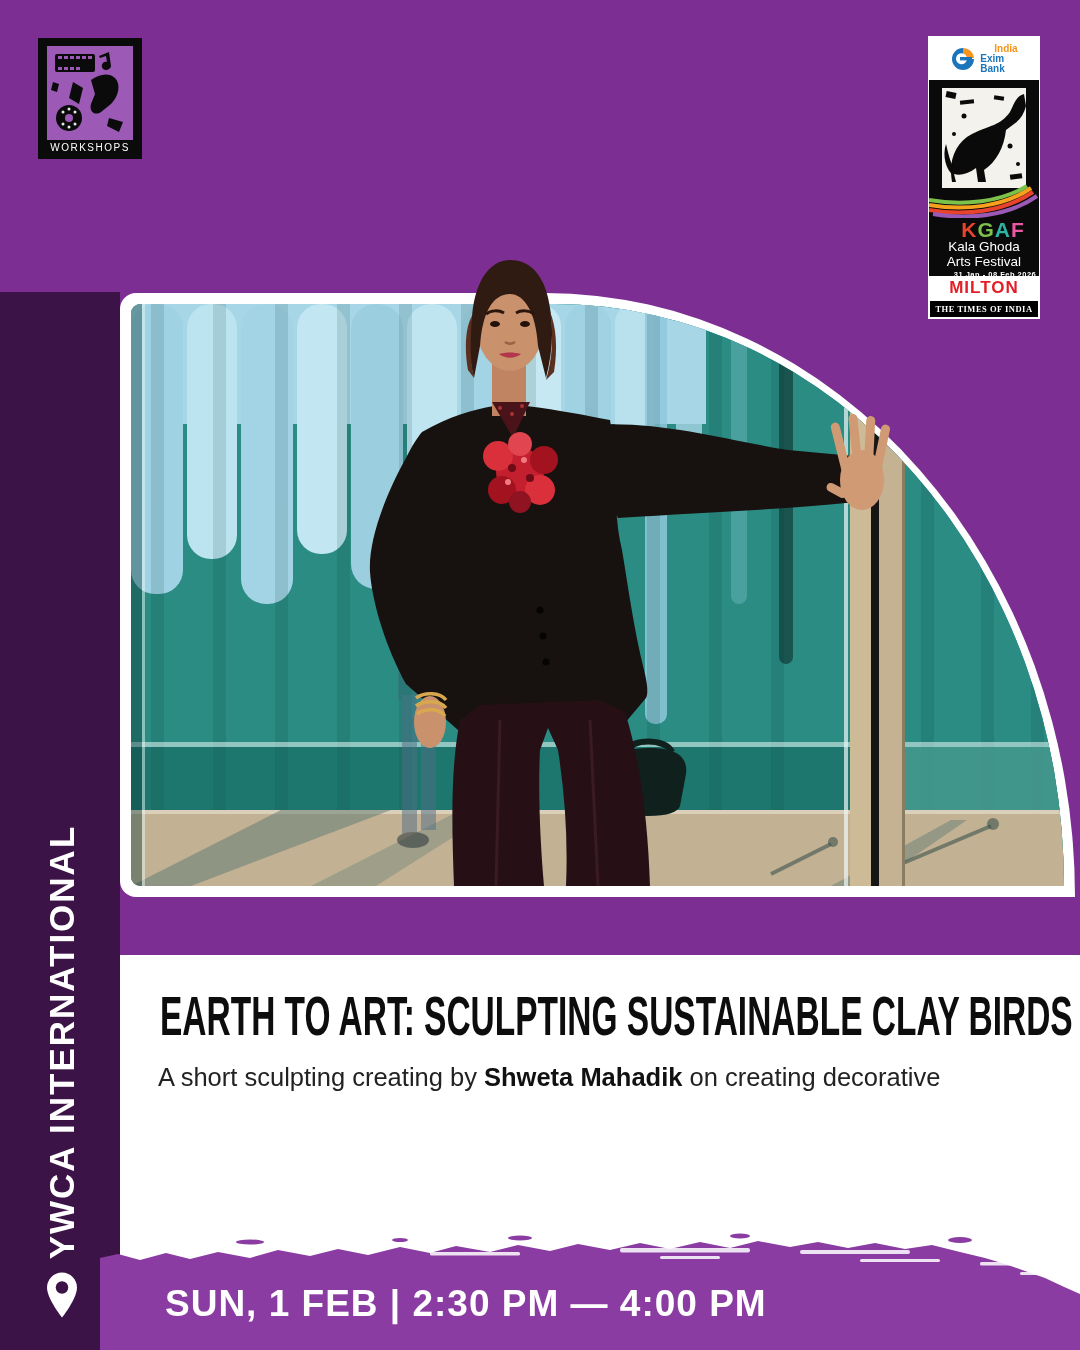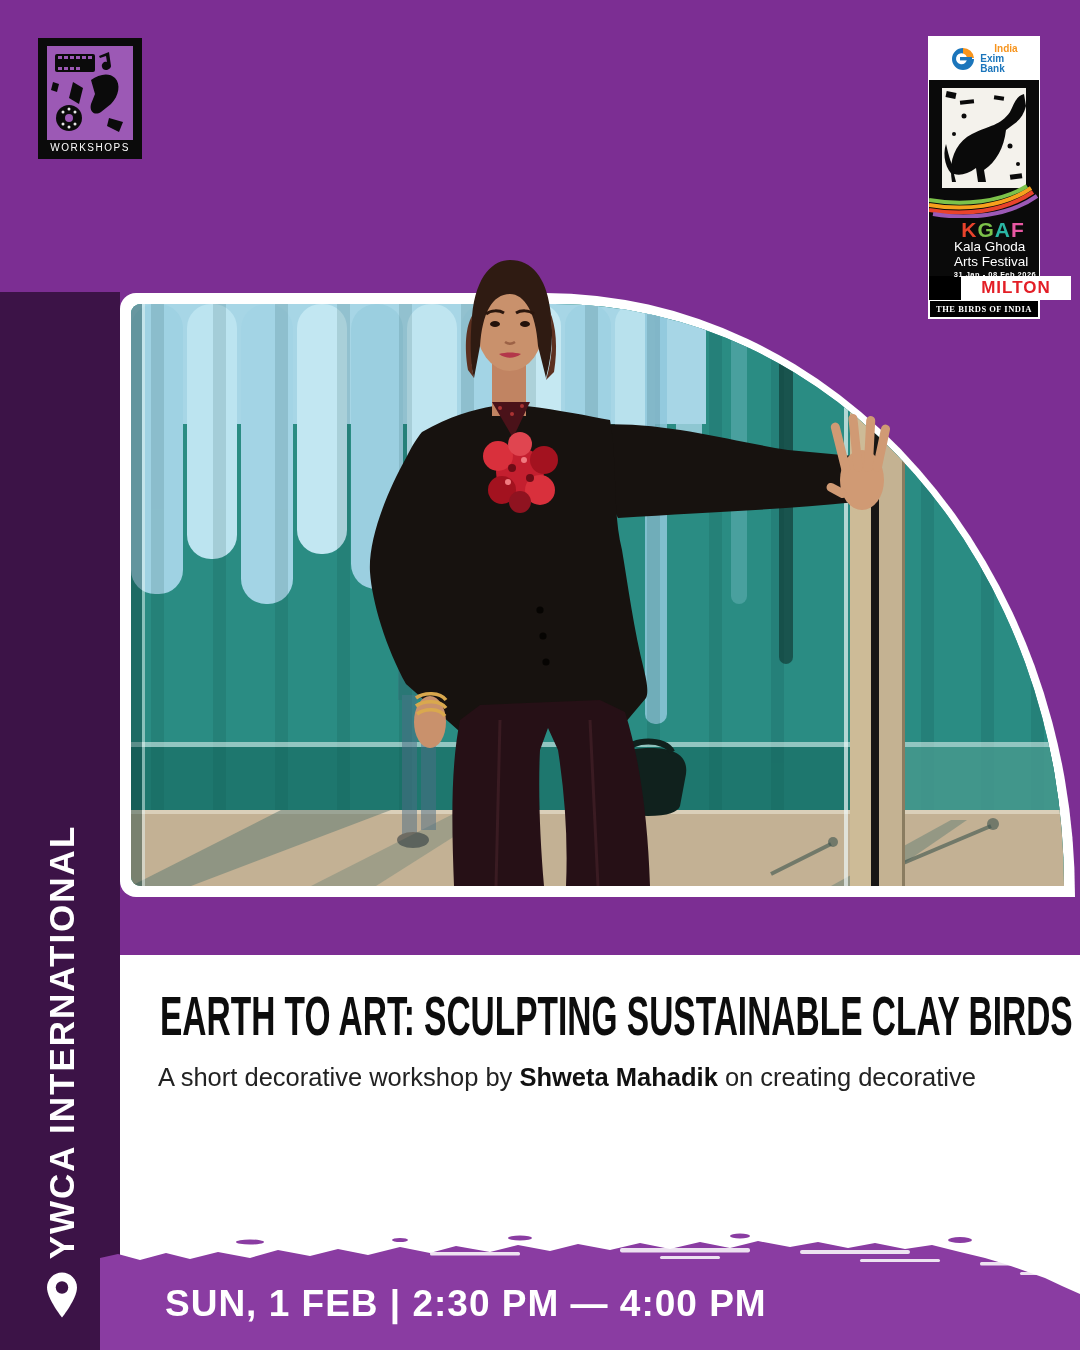--- a/index.html
+++ b/index.html
@@ -23,24 +23,24 @@
   .ws-label{position:absolute;left:0;bottom:6px;width:104px;text-align:center;color:#ffffff;
             font-size:10px;letter-spacing:1.5px;font-weight:400;}
   .kgaf-badge{position:absolute;left:928px;top:36px;width:112px;height:283px;background:#000;box-shadow:0 0 0 1px #fff inset;}
   .kgaf-exim{position:absolute;left:1px;top:1px;width:110px;height:43px;background:#ffffff;display:flex;align-items:center;justify-content:center;gap:4px;}
   .exim-text{line-height:10px;font-weight:700;font-size:10px;}
   .exim-india{color:#f7941d;padding-left:14px;} .exim-exim,.exim-bank{color:#1b75bb;}
   .kgaf-black{position:absolute;left:1px;top:44px;width:110px;height:196px;background:#0a0a0a;}
   .horse-box{position:absolute;left:11px;top:6px;width:88px;height:112px;}
   .kgaf-swoosh{position:absolute;left:0px;top:104px;width:110px;height:34px;}
   .kgaf-word{position:absolute;left:0;top:138px;width:128px;text-align:center;font-weight:700;font-size:21px;letter-spacing:1px;}
-  .kgaf-name{position:absolute;left:0;top:162px;width:110px;text-align:left;color:#ffffff;font-size:13.5px;line-height:14.5px;font-weight:400;padding-left:25px;}
+  .kgaf-name{position:absolute;left:0;top:162px;width:110px;text-align:center;color:#ffffff;font-size:13.5px;line-height:14.5px;font-weight:400;}
   .kgaf-dates{position:absolute;left:0;top:176px;width:110px;text-align:center;color:#ffffff;font-size:7.5px;font-weight:700;letter-spacing:.5px;}
   .kgaf-milton{position:absolute;left:1px;top:240px;width:110px;height:24px;background:#ffffff;display:flex;align-items:center;justify-content:center;
-               color:#e31e26;font-weight:700;font-size:17px;letter-spacing:1px;margin-left:32px;}
+               color:#e31e26;font-weight:700;font-size:17px;letter-spacing:1px;}
   .kgaf-toi{position:absolute;left:1px;top:264px;width:110px;height:18px;background:#000;display:flex;align-items:center;justify-content:center;
             color:#fff;font-family:"Liberation Serif",serif;font-weight:700;font-size:8.5px;letter-spacing:.5px;box-shadow:0 0 0 1px #fff inset;}
   
   .org-vert{position:absolute;left:62px;top:1042px;transform:translate(-50%,-50%) rotate(-90deg);
             white-space:nowrap;color:#ffffff;font-weight:700;font-size:35px;letter-spacing:2px;}
   .pin{position:absolute;left:47px;top:1272px;width:30px;height:46px;}
   
   .title{position:absolute;left:160px;top:985px;white-space:nowrap;color:#0d0d0d;
          font-weight:700;font-size:36px;letter-spacing:0px;transform:scale(0.93,1.52);transform-origin:left top;}
   .desc{position:absolute;left:158px;top:1063px;width:900px;color:#222222;font-size:25.5px;line-height:29.5px;font-weight:400;}
@@ -298,31 +298,31 @@
         </g>
       </svg>
       <div class="kgaf-word">
         <span style="color:#e8432c">K</span><span style="color:#7cc24a">G</span><span style="color:#2ab6a4">A</span><span style="color:#e858a3">F</span>
       </div>
       <div class="kgaf-name" style="top:160px">Kala Ghoda</div>
       <div class="kgaf-name" style="top:175px">Arts Festival</div>
       <div class="kgaf-dates" style="top:190px;position:absolute;left:0;width:132px">31 Jan - 08 Feb 2026</div>
     </div>
     <div class="kgaf-milton">MILTON</div>
-    <div class="kgaf-toi">THE BIRDS OF INDIA</div>
+    <div class="kgaf-toi">THE TIMES OF INDIA</div>
   </div>
 
   <div class="org-vert">YWCA INTERNATIONAL</div>
   <svg class="pin" viewBox="0 0 24 36">
     <path d="M12,0 C5.4,0 0,5.4 0,12 C0,21 12,36 12,36 C12,36 24,21 24,12 C24,5.4 18.6,0 12,0 Z" fill="#ffffff"></path>
     <circle cx="12" cy="12" r="5" fill="#3C1347"></circle>
   </svg>
 
   <div class="title">EARTH TO ART: SCULPTING SUSTAINABLE CLAY BIRDS</div>
-  <div class="desc"><span>A short decorative workshop by </span><b>Shweta Mahadik</b><span> on creating decorative</span><br><br></div>
+  <div class="desc"><span>A short sculpting creating by </span><b>Shweta Mahadik</b><span> on creating decorative</span><br><br></div>
 
   <svg class="brush" viewBox="0 0 980 122" preserveAspectRatio="none">
     <path d="M0,30 L18,26 40,32 66,25 90,31 118,24 150,30 178,22 210,28 238,21 268,27 300,19 330,25 356,18 390,24 418,17 450,23 478,16 510,22 540,15 570,21 600,14 630,20 658,13 690,19 718,14 748,20 775,15 805,21 832,17 860,24 885,30 905,36 925,43 945,50 962,58 980,66 L980,122 L0,122 Z" fill="#8A3CA2"></path>
     <g fill="#8A3CA2">
       <ellipse cx="150" cy="14" rx="14" ry="2.5"></ellipse>
         <ellipse cx="420" cy="10" rx="12" ry="2.5"></ellipse>
       <ellipse cx="640" cy="8" rx="10" ry="2.5"></ellipse>
         <ellipse cx="860" cy="12" rx="12" ry="3"></ellipse>
       <ellipse cx="300" cy="12" rx="8" ry="2"></ellipse>
     </g>

